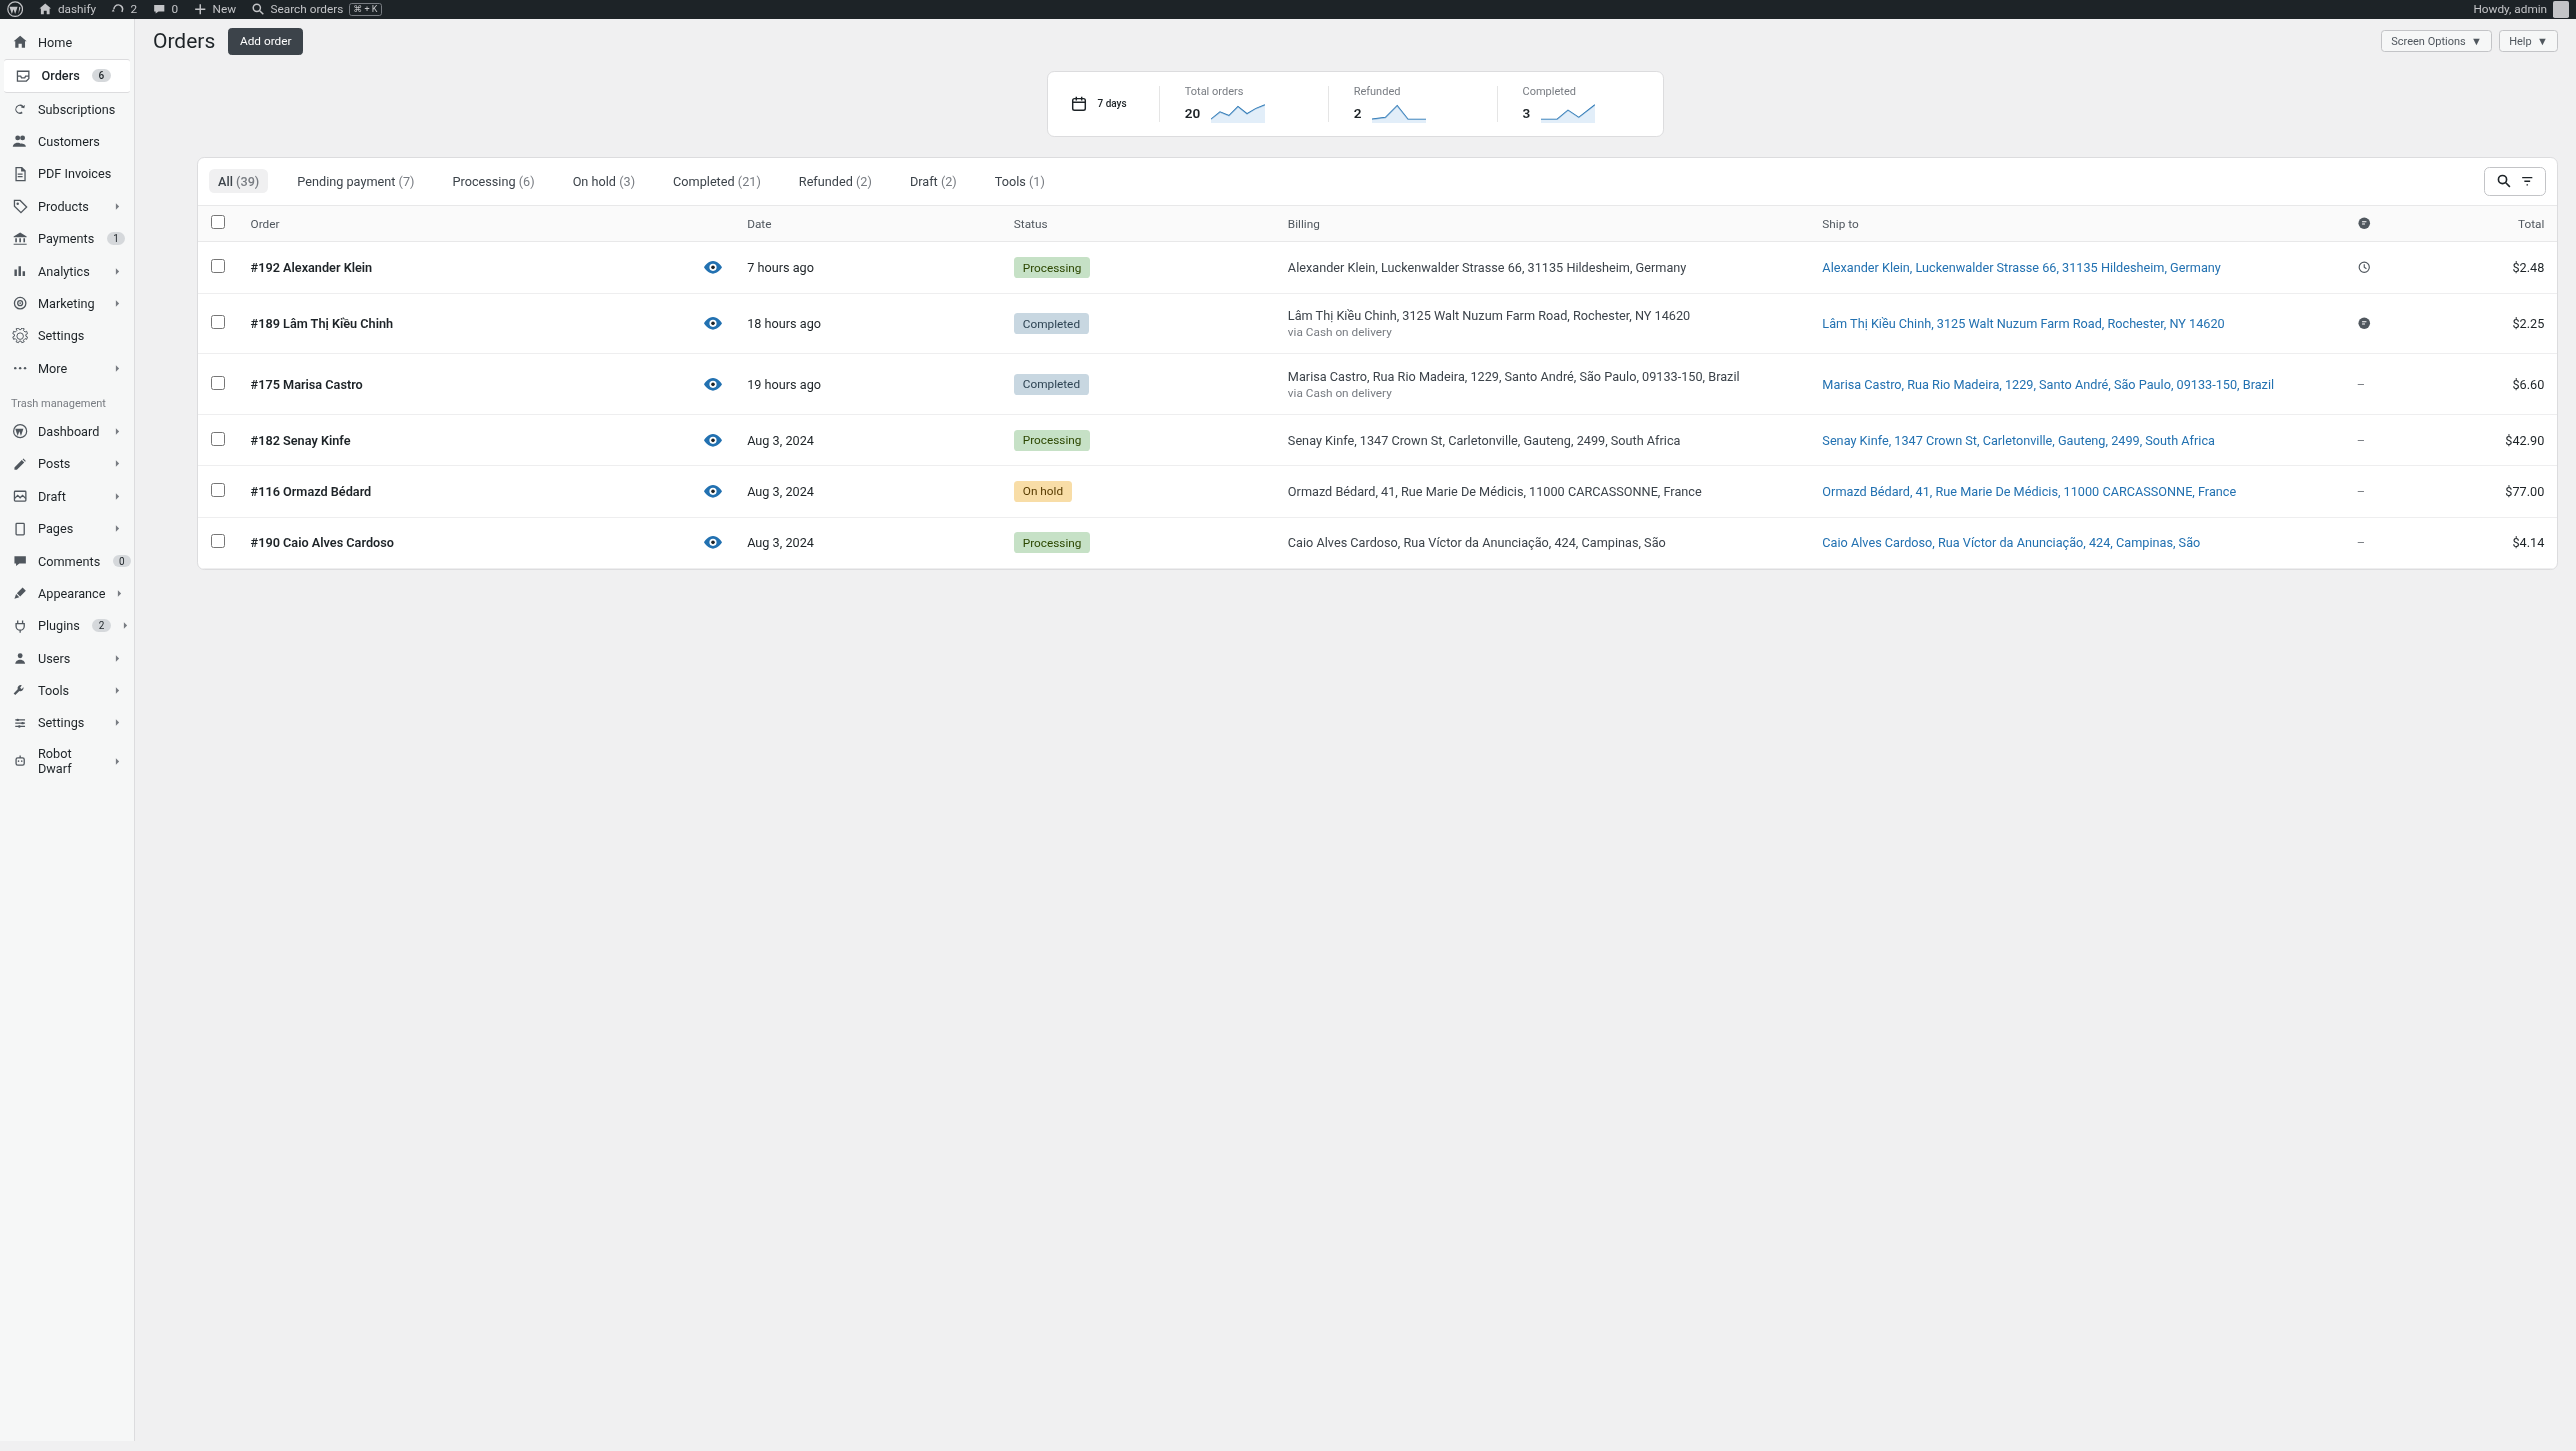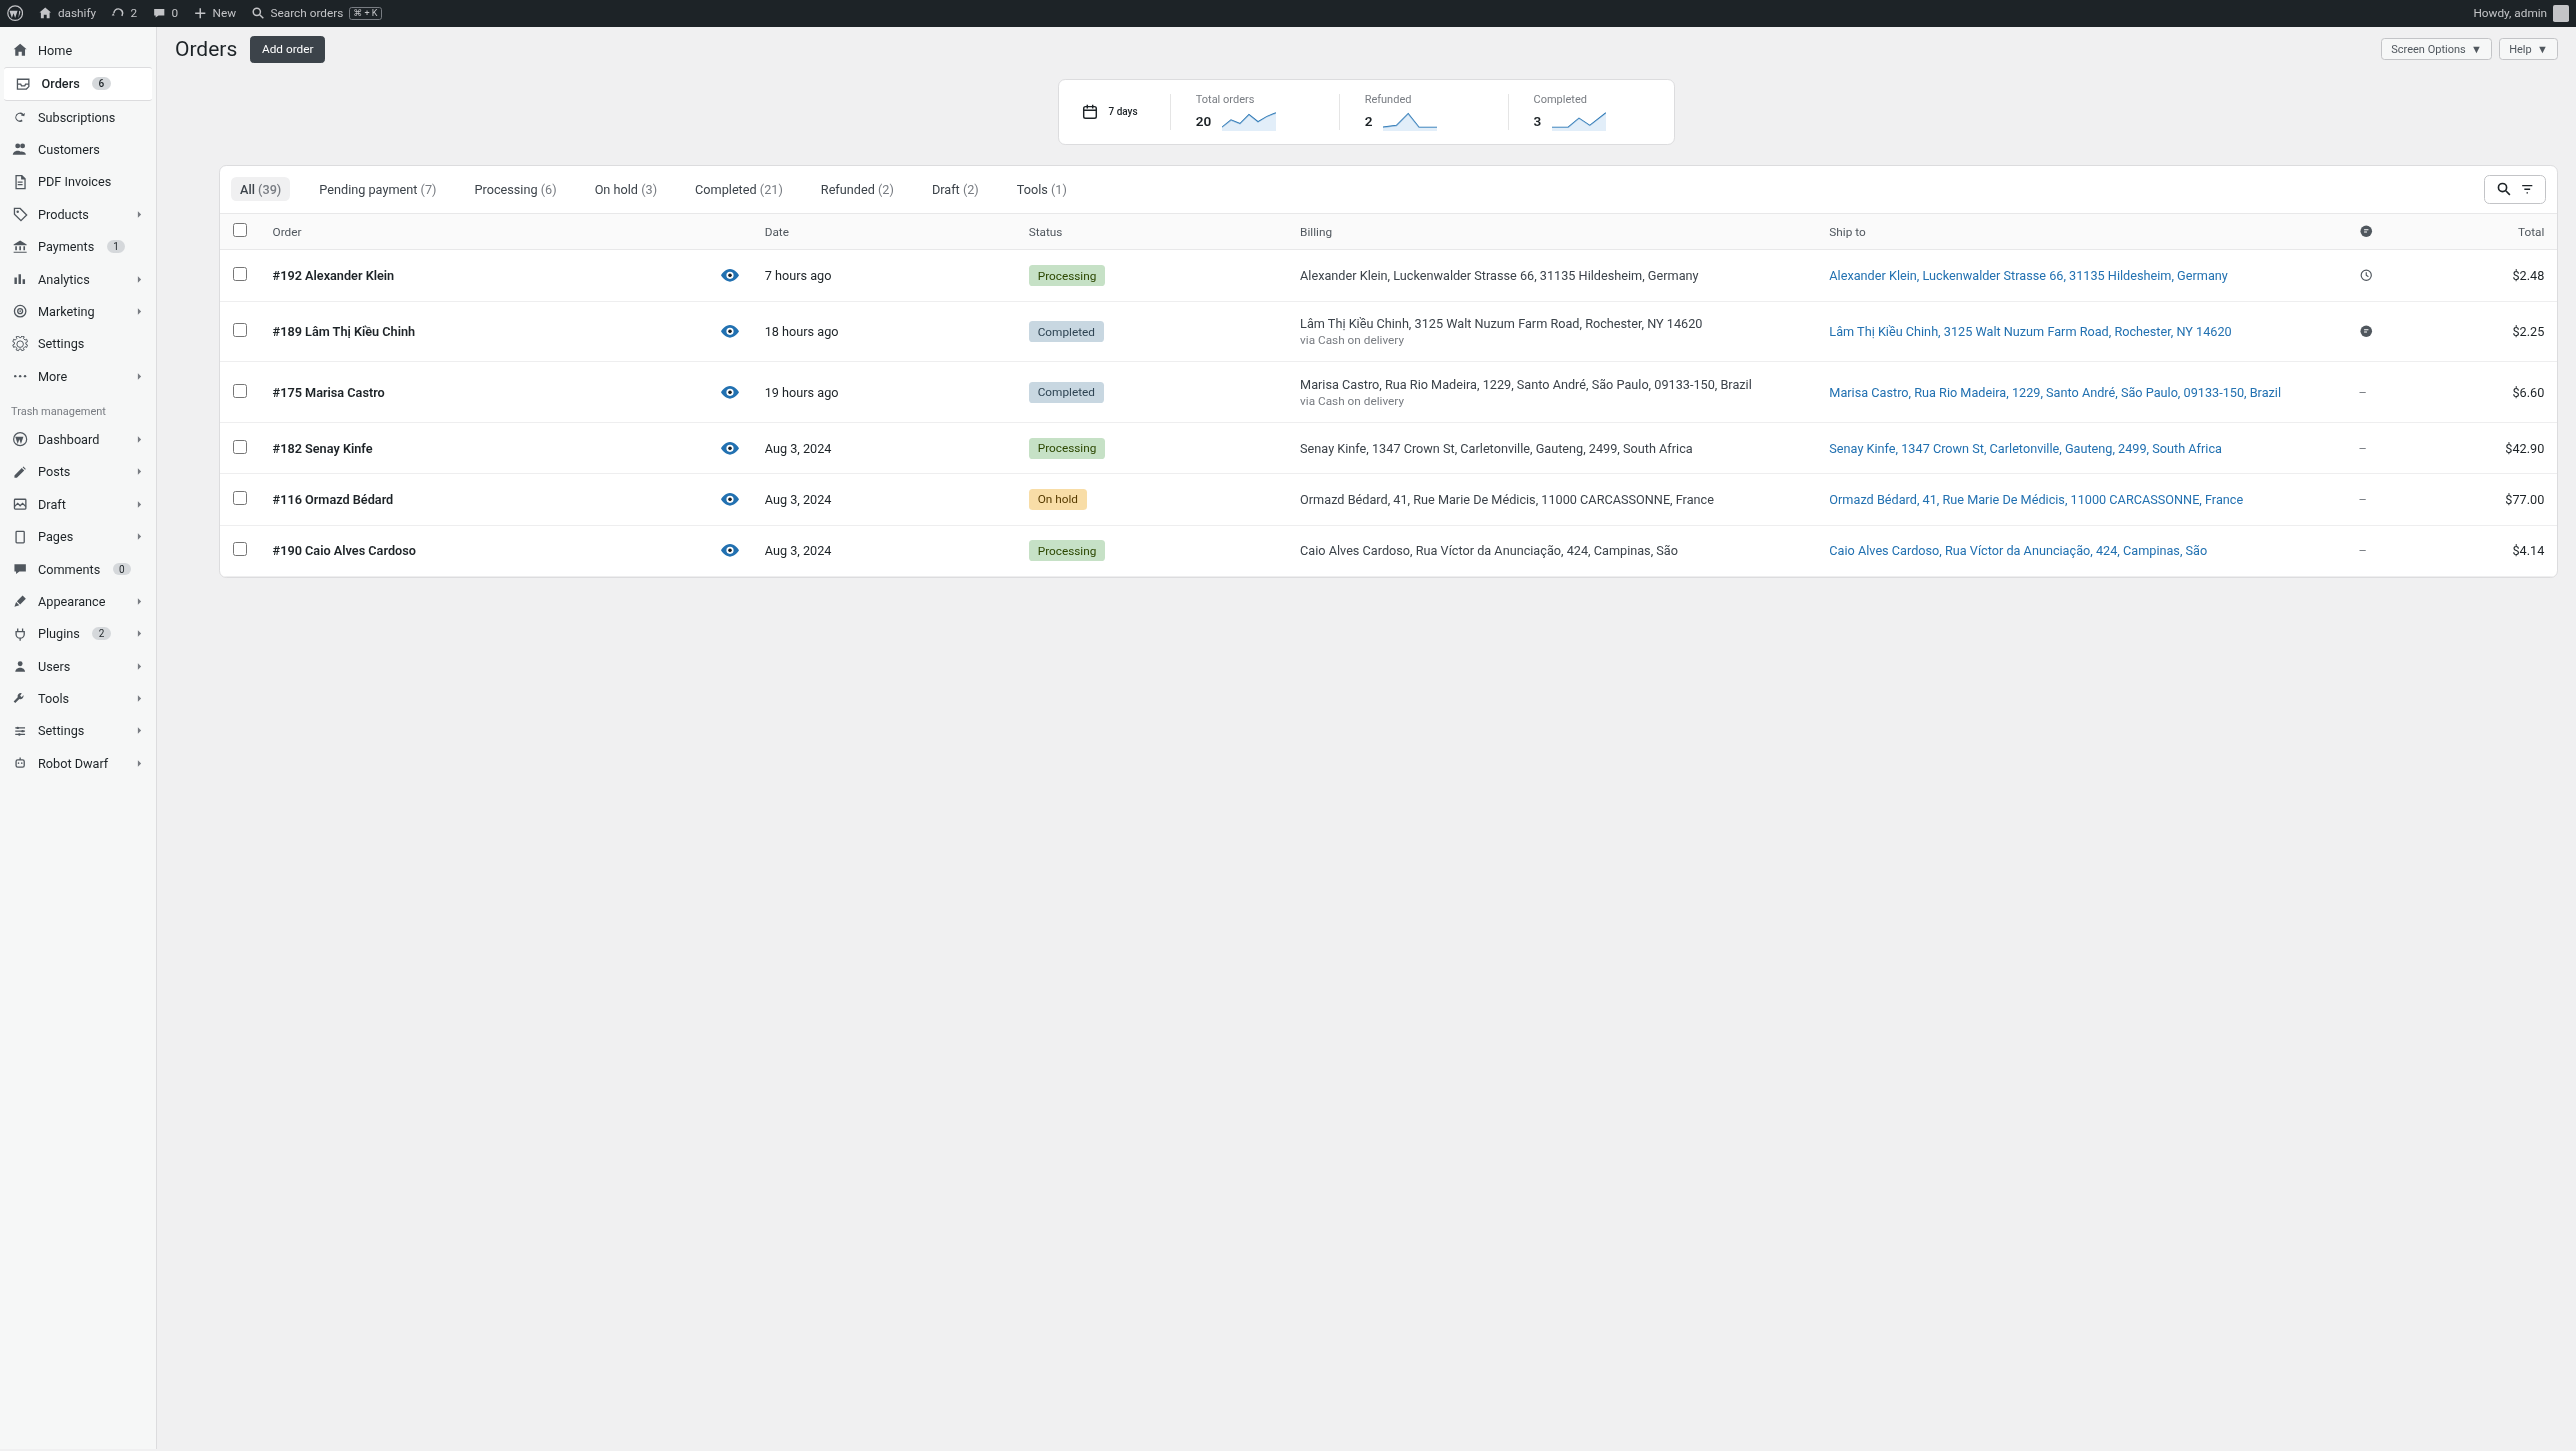--- a/index.html
+++ b/index.html
@@ -1,28 +1,28 @@
 <!DOCTYPE html>
 <html style="font-size:14.5px"><head>
 <meta charset="utf-8">
 <style>
 * { margin: 0; padding: 0; box-sizing: border-box; font-family: -apple-system, BlinkMacSystemFont, "Segoe UI", Roboto, sans-serif; }
 body { background: #f0f0f1; color: #1d2327; font-size: 11.8px; }
 
 
-.topbar { background: #1d2327; color: #c3c4c7; height: 27px; display: flex; align-items: center; padding: 0 7.2px; font-size: 11.8px; }
+.topbar { background: #1d2327; color: #c3c4c7; height: 19px; display: flex; align-items: center; padding: 0 7.2px; font-size: 11.8px; }
 .topbar-left { display: flex; align-items: center; gap: 14.5px; flex: 1; }
 .topbar-item { display: flex; align-items: center; gap: 5.4px; cursor: pointer; }
 .topbar-right { display: flex; align-items: flex-start; gap: 7.2px; margin-left: 28px; }
 .kbd { border: 0.9px solid #787c82; border-radius: 2.7px; padding: 0.9px 3.6px; font-size: 9px; }
 .avatar-small { width: 16.3px; height: 16.3px; background: #c3c4c7; border-radius: 1.8px; }
 
 
 .wrap { display: flex; min-height: calc(100vh - 29px); }
-.sidebar { width: 157px; background: #f6f7f7; border-right: 0.9px solid #dcdcde; padding-top: 7.2px; }
+.sidebar { width: 135px; background: #f6f7f7; border-right: 0.9px solid #dcdcde; padding-top: 7.2px; }
 .sidebar-item { display: flex; align-items: center; gap: 9px; padding: 7.2px 11px; cursor: pointer; color: #1d2327; position: relative; font-size: 12.7px; }
 .sidebar-item.active { background: #fff; font-weight: 500; border-top: 0.9px solid #dcdcde; border-bottom: 0.9px solid #dcdcde; border-radius: 2.7px; margin: 0 3.6px; }
 .sidebar-item .sicon { width: 18px; height: 18px; display: flex; align-items: center; justify-content: center; color: #50575e; flex-shrink: 0; }
 .sidebar-item .chev { margin-left: auto; color: #787c82; }
 .sidebar-badge { background: #d5d8db; color: #1d2327; border-radius: 9px; padding: 0.9px 6.3px; font-size: 10px; margin-left: 3.6px; }
 .sidebar-section-label { color: #787c82; font-size: 11px; padding: 12.7px 11px 5.4px; }
 
 .main { flex: 1; padding: 9px 18px 18px; overflow-x: auto; }
 
 

